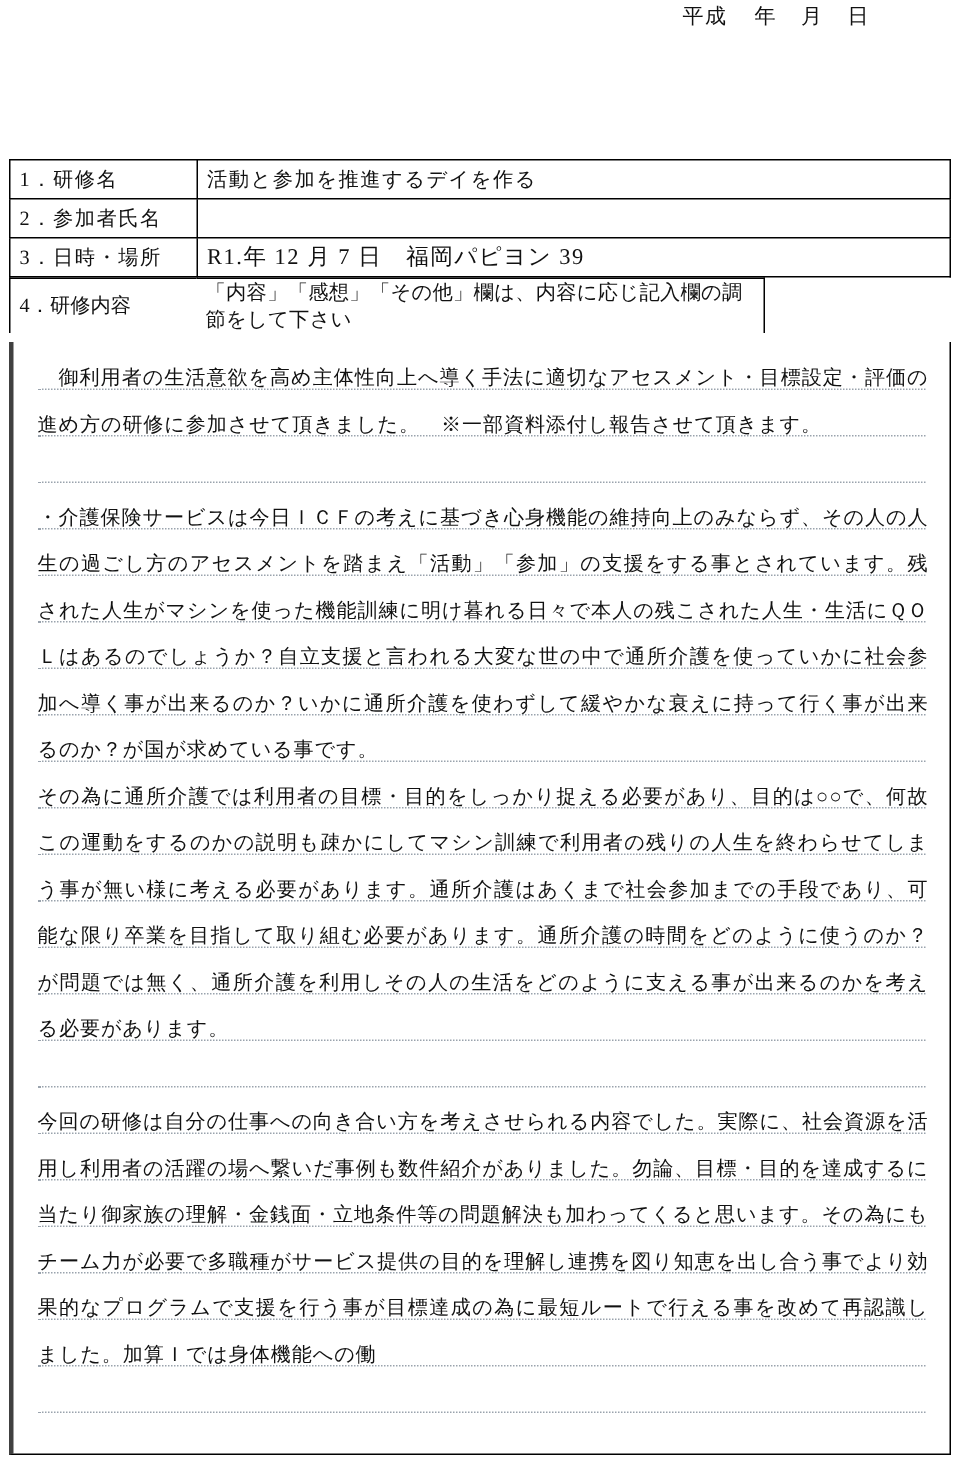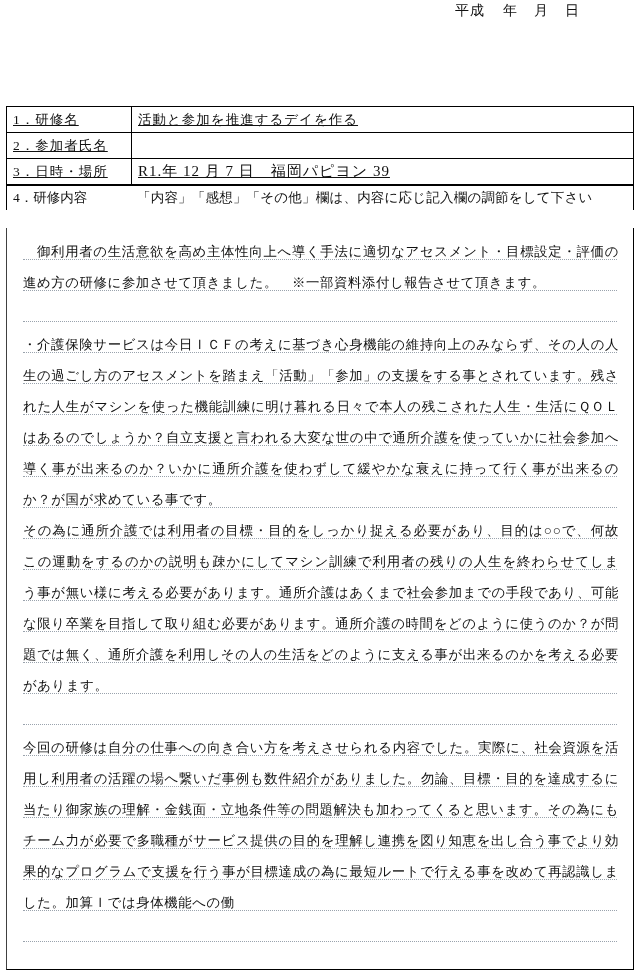--- a/index.html
+++ b/index.html
@@ -83,21 +83,20 @@
   .form {
     position: absolute;
     top: 106px;
     left: 6px;
     width: 628px;
   }
   table.form-table {
     border-collapse: collapse;
     width: 628px;
     table-layout: fixed;
-    text-decoration: underline;
   }
   table.form-table td {
     border: 1px solid #000;
     font-size: 13.5px;
     padding: 0 6px;
     height: 25px;
     vertical-align: middle;
   }
   td.lbl {
     width: 112px;
@@ -107,21 +106,21 @@
     letter-spacing: 1px;
     font-size: 14px;
   }
   td.val.big {
     font-size: 15px;
   }
 
   
   table.content-head {
     border-collapse: collapse;
-    width: 628px;
+    width: 504px;
     table-layout: fixed;
     border-top: none;
   }
   table.content-head td {
     font-size: 13.5px;
     padding: 0 6px;
     height: 24px;
     vertical-align: middle;
     border-left: 1px solid #000;
     border-right: 1px solid #000;
@@ -140,21 +139,21 @@
     width: 112px;
   }
 
   
   .bodybox {
     position: absolute;
     left: 6px;
     top: 228px;
     width: 628px;
     height: 742px;
-    border-left: 1px solid #404040;
+    border-left: 3px solid #404040;
     border-right: 1px solid #000;
     border-bottom: 1px solid #000;
     box-sizing: border-box;
     overflow: hidden;
   }
   .lines {
     position: absolute;
     left: 0;
     top: 0;
     width: 100%;

